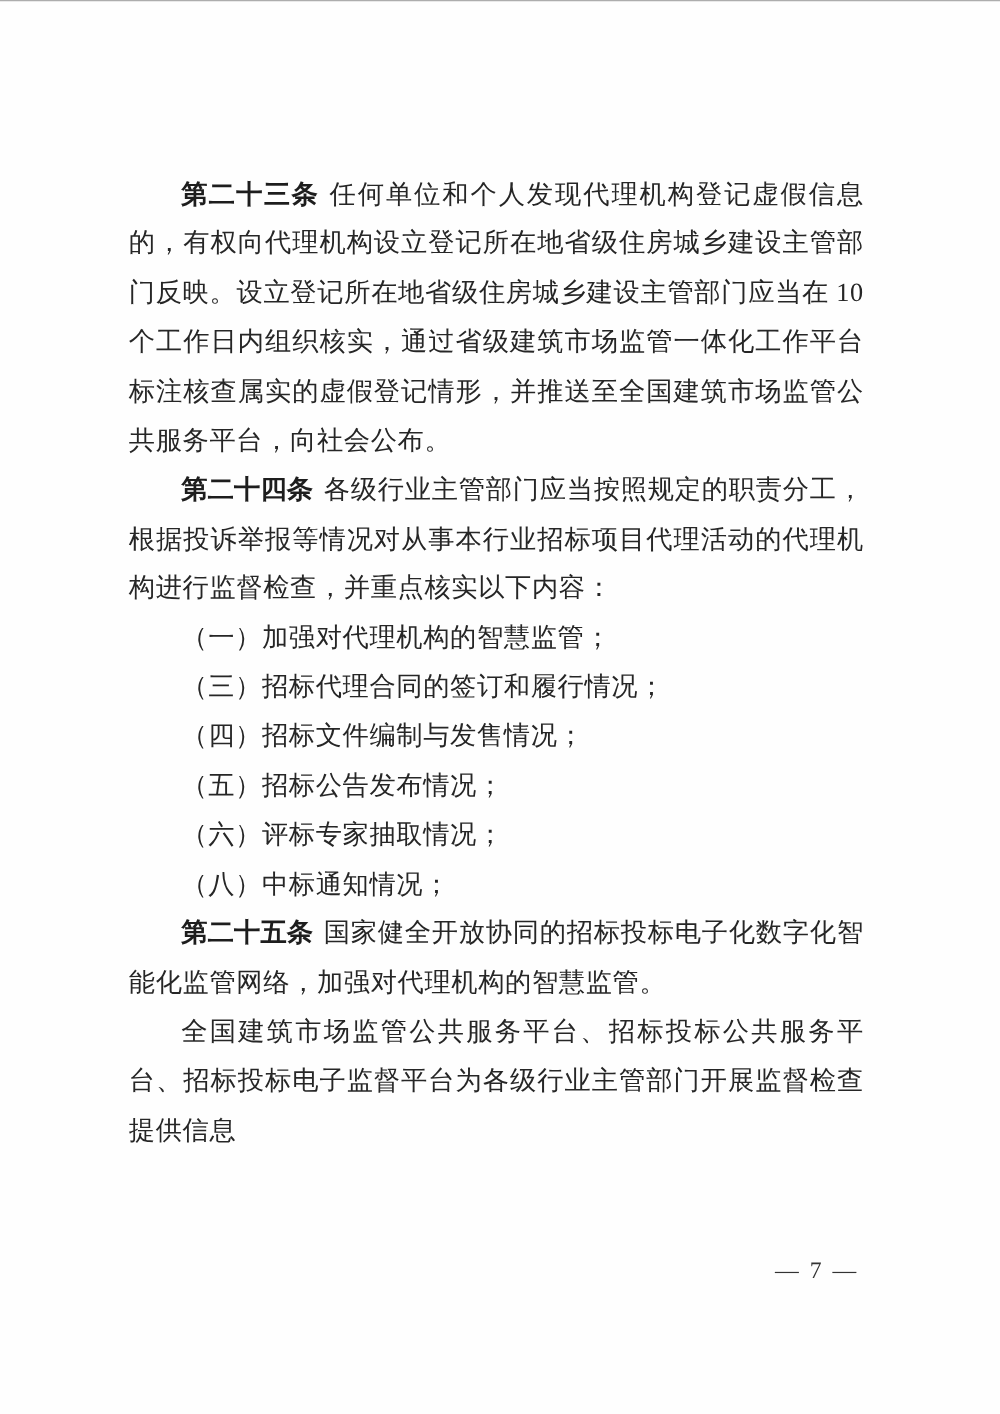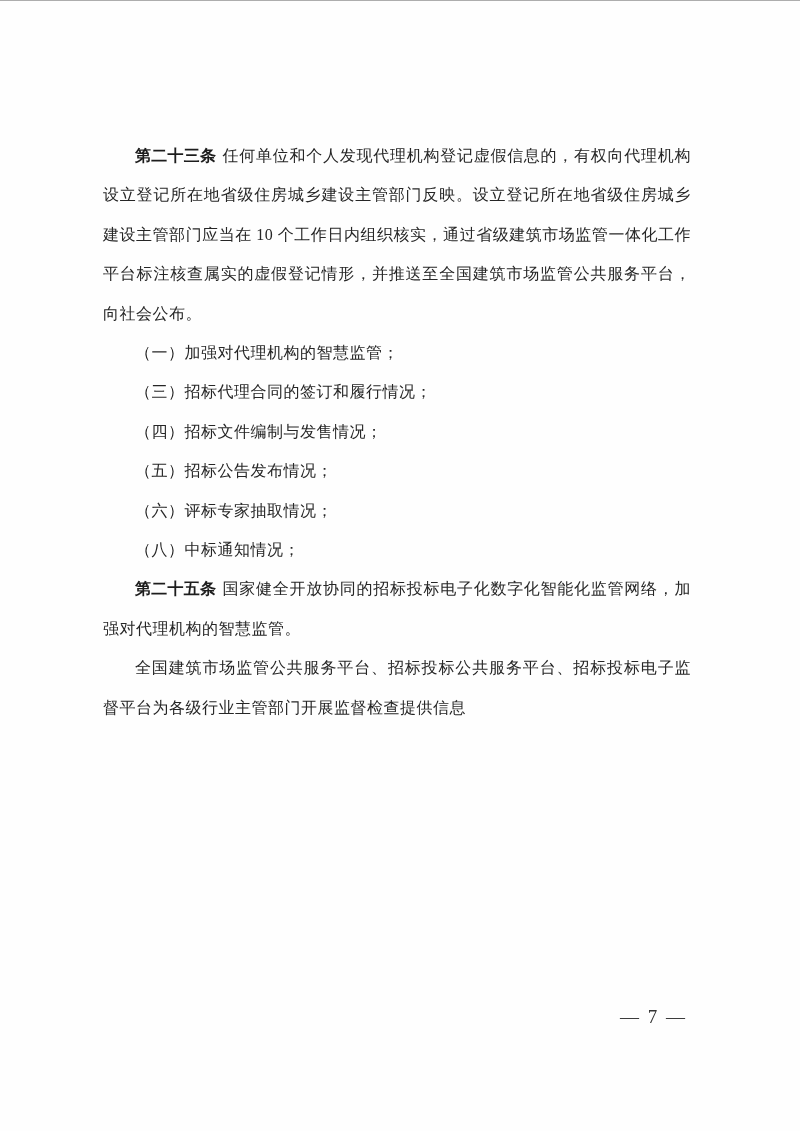--- a/index.html
+++ b/index.html
@@ -24,21 +24,21 @@
     width: 100%;
     height: 1px;
     background: #8a8a8a;
     opacity: 0.7;
   }
   .doc-body {
     position: absolute;
     left: 103px;
     top: 136px;
     width: 588px;
-    font-size: 16px;
+    font-size: 21px;
     line-height: 39.4px;
     text-align: justify;
     text-justify: inter-ideograph;
     letter-spacing: 0.5px;
     font-family: Liberation Serif, serif;
   }
   p.para {
     margin: 0;
     padding: 0;
     text-indent: 2em;
@@ -60,20 +60,21 @@
     white-space: nowrap;
   }
 </style>
 </head>
 <body>
 
 <div class="page">
   <div class="scan-edge"></div>
   <div class="doc-body" id="doc-body">
       <p class="para article"><strong class="article-no">第二十三条</strong><span>任何单位和个人发现代理机构登记虚假信息的，有权向代理机构设立登记所在地省级住房城乡建设主管部门反映。设立登记所在地省级住房城乡建设主管部门应当在 10 个工作日内组织核实，通过省级建筑市场监管一体化工作平台标注核查属实的虚假登记情形，并推送至全国建筑市场监管公共服务平台，向社会公布。</span></p>
+      <p class="para article"><strong class="article-no">第二十四条</strong><span>各级行业主管部门应当按照规定的职责分工，根据投诉举报等情况对从事本行业招标项目代理活动的代理机构进行监督检查，并重点核实以下内容：</span></p>
       <p class="para item">（一）加强对代理机构的智慧监管；</p>
       <p class="para item">（三）招标代理合同的签订和履行情况；</p>
       <p class="para item">（四）招标文件编制与发售情况；</p>
       <p class="para item">（五）招标公告发布情况；</p>
       <p class="para item">（六）评标专家抽取情况；</p>
       <p class="para item">（八）中标通知情况；</p>
       <p class="para article"><strong class="article-no">第二十五条</strong><span>国家健全开放协同的招标投标电子化数字化智能化监管网络，加强对代理机构的智慧监管。</span></p>
       <p class="para plain">全国建筑市场监管公共服务平台、招标投标公共服务平台、招标投标电子监督平台为各级行业主管部门开展监督检查提供信息</p>
     </div>
   <div class="page-number">— 7 —</div>

